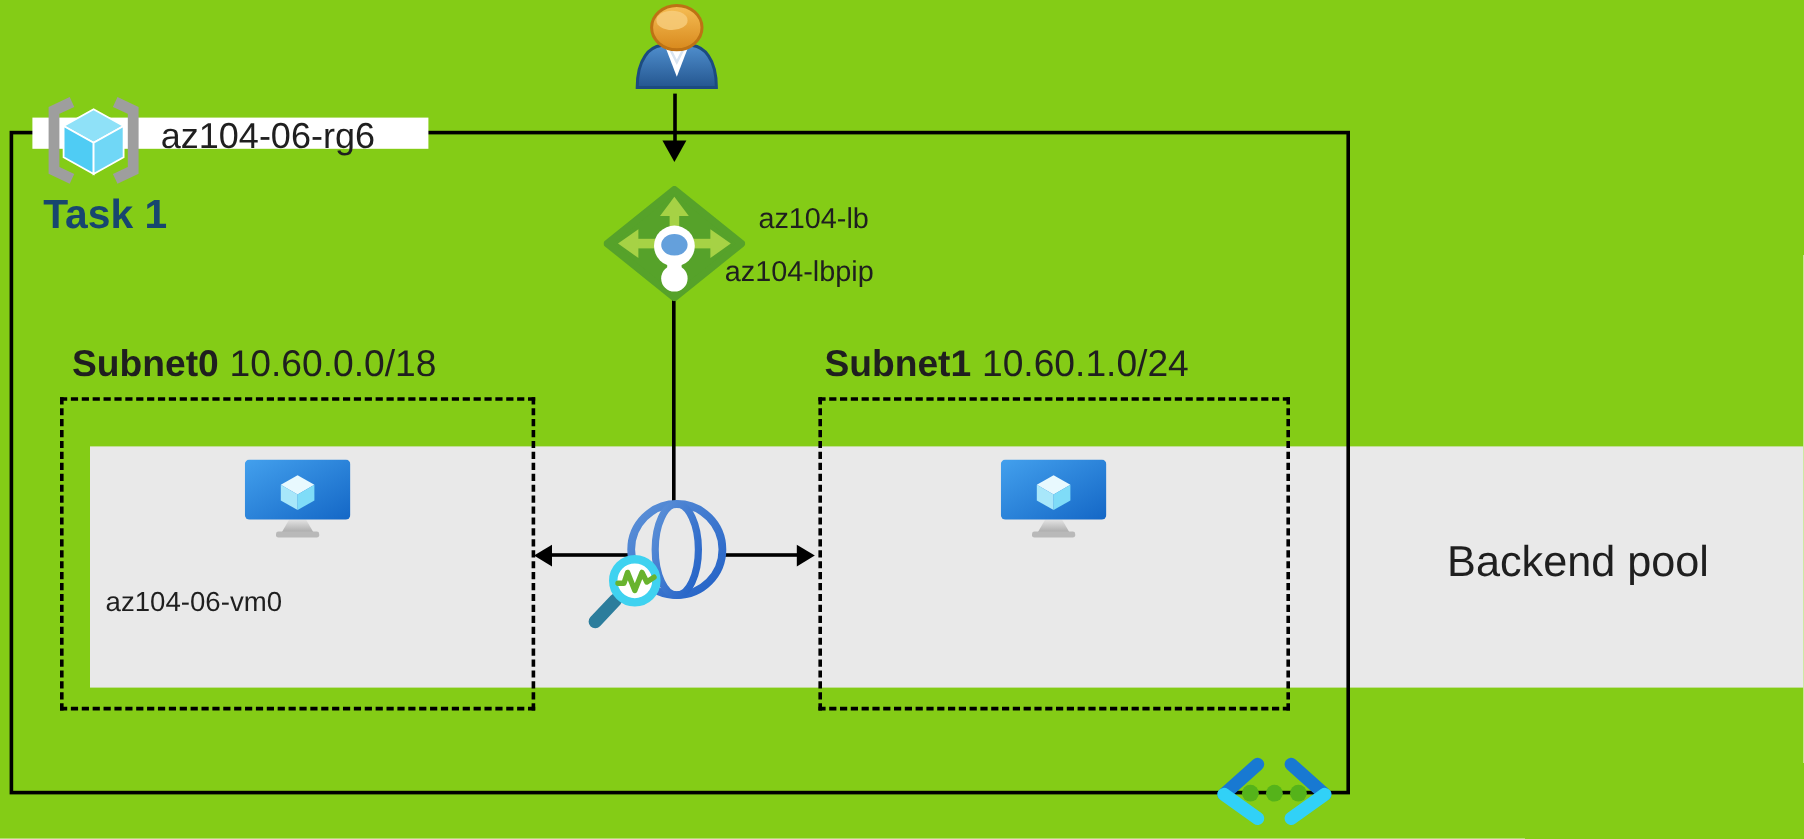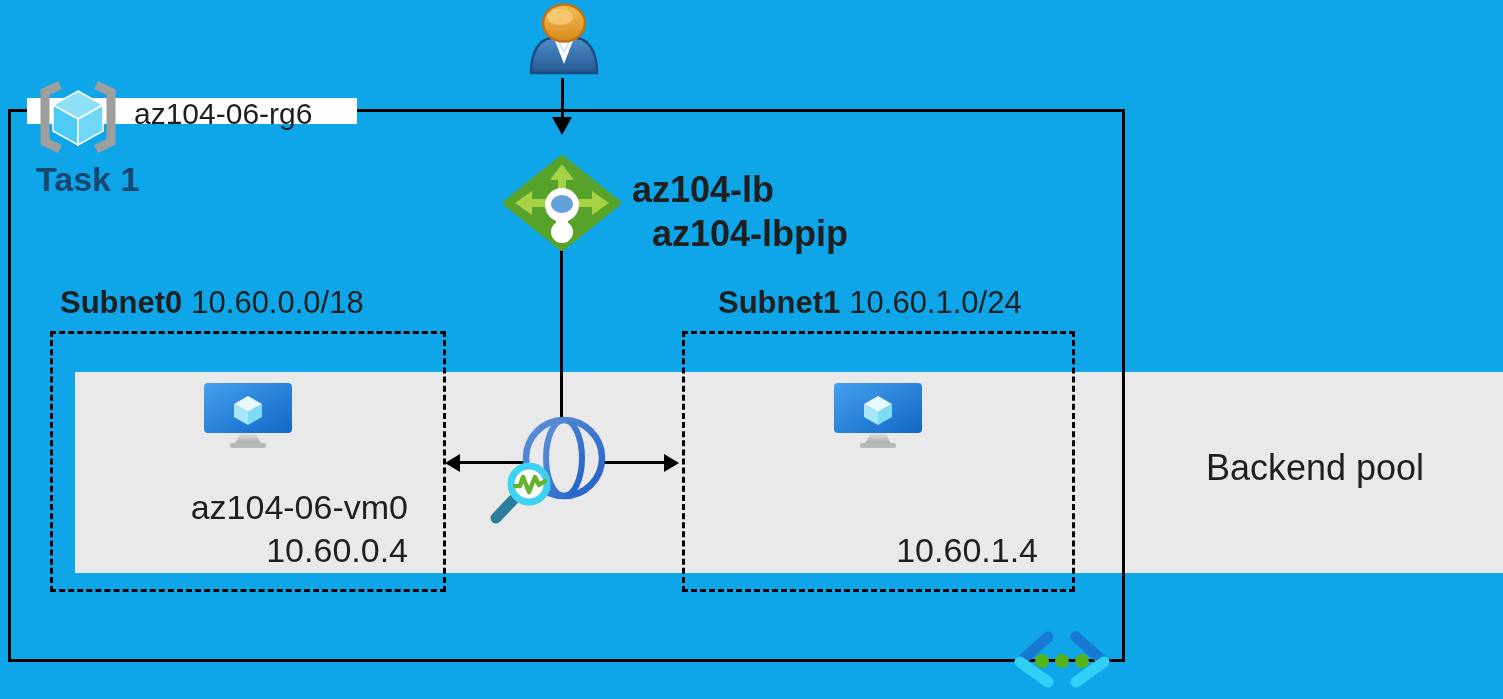--- a/index.html
+++ b/index.html
@@ -1,35 +1,35 @@
 <!DOCTYPE html>
 <html><head>
 <meta charset="utf-8">
 <style>
   html,body{margin:0;padding:0;background:#fff;}
   #canvas{
     position:relative;width:1503px;height:699px;overflow:hidden;
-    font-family:"Liberation Sans","DejaVu Sans",sans-serif;color:#1f1f1f;background:#0ea5e9;
+    font-family:"Liberation Sans","DejaVu Sans",sans-serif;color:#1f1f1f;background:#84cc16;
   }
   .abs{position:absolute;}
   .label{white-space:nowrap;color:#1f1f1f;}
   .band{background:#e9e9e9;}
   .big-rect{border:3px solid #000;box-sizing:border-box;}
   .dashed-box{border:3px dashed #000;box-sizing:border-box;}
   .hline{background:#000;height:3px;}
   .vline{background:#000;width:3px;}
   .tri{width:0;height:0;}
   .tri-down{border-left:10px solid transparent;border-right:10px solid transparent;border-top:18px solid #000;}
   .tri-left{border-top:9px solid transparent;border-bottom:9px solid transparent;border-right:15px solid #000;}
   .tri-right{border-top:9px solid transparent;border-bottom:9px solid transparent;border-left:15px solid #000;}
   .subnet-title{font-size:31px;}
   .subnet-title .name{font-weight:bold;}
   .subnet-title .cidr{margin-left:9px;}
-  .vm-text{font-size:34px;text-align:right;}
-  .lb-text{font-size:36px;font-weight:bold;}
+  .vm-text{font-size:23px;text-align:left;}
+  .lb-text{font-size:24px;}
   .rg-text{font-size:30px;}
   .task-text{font-size:34px;font-weight:bold;color:#17466F;}
   .backend-text{font-size:36px;text-align:center;}
   .vnet-text{font-size:30px;}
   .vnet-text .cidr{margin-left:10px;}
   .white-cover{background:#fff;}
 </style>
 </head>
 <body>
 
@@ -145,29 +145,27 @@
     <line x1="94" y1="32" x2="66" y2="52" stroke="#31D1F7" stroke-width="11" stroke-linecap="round"></line>
     <circle cx="32" cy="31" r="7" fill="#55B31A"></circle>
     <circle cx="52" cy="31" r="7" fill="#55B31A"></circle>
     <circle cx="72" cy="31" r="7" fill="#55B31A"></circle>
   </svg>
 
   <div class="abs label rg-text" style="left:134px;top:97px;">az104-06-rg6</div>
   <div class="abs label task-text" style="left:36px;top:160px;">Task 1</div>
 
   <div class="abs label lb-text" style="left:632px;top:169px;">az104-lb</div>
-  <div class="abs label lb-text" style="left:652px;top:213px;">az104-lbpip</div>
+  <div class="abs label lb-text" style="left:604px;top:213px;">az104-lbpip</div>
 
   <div class="abs label subnet-title" style="left:60px;top:285px;">
     <span class="name">Subnet0</span><span class="cidr">10.60.0.0/18</span>
   </div>
-  <div class="abs label subnet-title" style="left:718px;top:285px;">
+  <div class="abs label subnet-title" style="left:687px;top:285px;">
     <span class="name">Subnet1</span><span class="cidr">10.60.1.0/24</span>
   </div>
 
   <div class="abs label vm-text" style="left:88px;top:488px;width:320px;">az104-06-vm0</div>
-  <div class="abs label vm-text" style="left:88px;top:531px;width:320px;">10.60.0.4</div>
-  <div class="abs label vm-text" style="left:718px;top:531px;width:320px;">10.60.1.4</div>
 
   <div class="abs label backend-text" style="left:1160px;top:447px;width:310px;">Backend pool</div>
 
 
 </div>
 
 </body></html>

